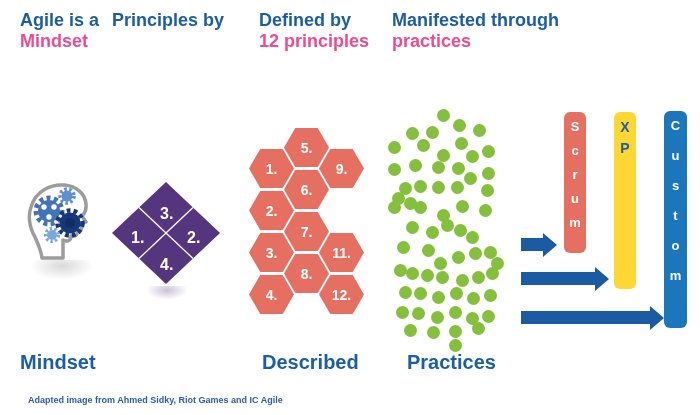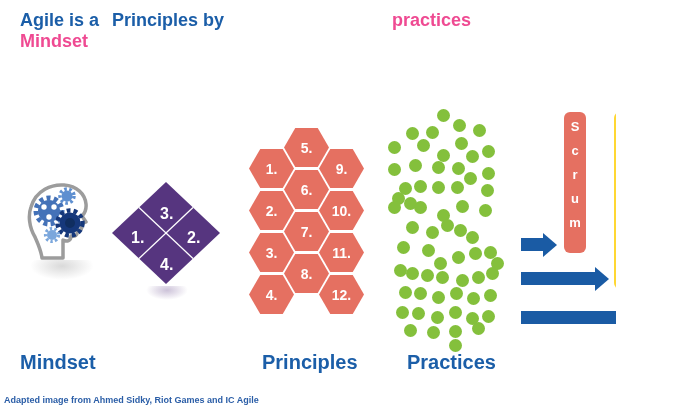--- a/index.html
+++ b/index.html
@@ -1,34 +1,34 @@
 <!DOCTYPE html>
 <html><head>
 <meta charset="utf-8">
 <style>
   html,body{margin:0;padding:0;background:#fff;}
   .stage{
-    position:relative;width:616px;height:415px;background:#fff;overflow:hidden;
+    position:relative;width:700px;height:415px;background:#fff;overflow:hidden;
     font-family:"Liberation Sans",sans-serif;
   }
   
   .hdr{position:absolute;top:10px;font-size:18px;font-weight:700;line-height:21px;}
   .hdr .l1{color:#1B5EA8;display:block;}
   .hdr .l2,.hdr .l3{color:#EF4A92;display:block;}
   #hdr-mindset{left:20px;}
   #hdr-values{left:112px;}
   #hdr-principles{left:259px;}
   #hdr-practices{left:392px;}
   
   .caption{position:absolute;top:351px;font-size:20px;font-weight:700;color:#1B5EA8;}
   #cap-mindset{left:20px;}
   #cap-values{left:133px;}
   #cap-principles{left:262px;}
   #cap-practices{left:407px;}
-  .credit{position:absolute;left:4px;top:395px;font-size:9px;font-weight:600;color:#2B5EA7;}
+  .credit{position:absolute;left:28px;top:395px;font-size:9px;font-weight:600;color:#2B5EA7;}
   
   #head-svg{position:absolute;left:22px;top:180px;width:84px;height:110px;}
   .head-reflection{position:absolute;left:30px;top:260px;width:64px;height:20px;
     background:radial-gradient(ellipse at 50% 30%, rgba(130,130,130,.30), rgba(130,130,130,0) 70%);}
   
   #diamond-svg{position:absolute;left:110px;top:180px;width:112px;height:106px;}
   #diamond-svg text{font-family:"Liberation Sans",sans-serif;font-size:16px;font-weight:700;fill:#fff;}
   .diamond-reflection{position:absolute;left:146px;top:286px;width:42px;height:14px;
     background:radial-gradient(ellipse at 50% 30%, rgba(86,53,127,.30), rgba(86,53,127,0) 70%);}
   
@@ -69,21 +69,26 @@
 
 <div class="stage">
 
   <div class="hdr" id="hdr-mindset">
     <span class="l1">Agile is a</span>
     <span class="l2">Mindset</span>
   </div>
   <div class="hdr" id="hdr-values">
     <span class="l1">Principles by</span>
   </div>
+  <div class="hdr" id="hdr-principles">
+    <span class="l1">Defined by</span>
+    <span class="l2">12 principles</span>
+  </div>
   <div class="hdr" id="hdr-practices">
+    <span class="l1">Manifested through</span>
     <span class="l3">practices</span>
   </div>
 
   <svg id="head-svg" viewBox="0 0 84 110">
     <path d="M 20,78 C 19,70 16,64 13,57 C 7,47 6,35 9,27 C 14,10 30,4 42,5 C 55,6 63,14 64,24
              C 64.5,29 63,33 60,36 L 64,42 L 59,44 C 61,48 59,51 55,51 C 56,55 53,57 49,56
              C 49,61 45,62 41,60 L 41,78 Z" fill="#FFFFFF" stroke="#9C9C9C" stroke-width="3.5" stroke-linejoin="round"></path>
     <g>
       <circle cx="27" cy="31" r="13" fill="none" stroke="#4472B8" stroke-width="5" stroke-dasharray="4 3.3"></circle>
       <circle cx="27" cy="31" r="11" fill="#4472B8"></circle>
@@ -121,21 +126,20 @@
   <div class="hexgrid">
     <div class="hex hx1">1.</div>
     <div class="hex hx2">2.</div>
     <div class="hex hx3">3.</div>
     <div class="hex hx4">4.</div>
     <div class="hex hx5">5.</div>
     <div class="hex hx6">6.</div>
     <div class="hex hx7">7.</div>
     <div class="hex hx8">8.</div>
     <div class="hex hx9">9.</div>
-    <div class="hex hx10">10.</div>
     <div class="hex hx11">11.</div>
     <div class="hex hx12">12.</div>
   </div>
 
   <div id="dots-layer">
       <span class="dot" style="left: 436.5px; top: 108.5px; background: rgb(132, 192, 60);"></span>
       <span class="dot" style="left: 452.5px; top: 118.5px; background: rgb(132, 192, 60);"></span>
       <span class="dot" style="left: 472.5px; top: 123.5px; background: rgb(132, 192, 60);"></span>
       <span class="dot" style="left: 405.5px; top: 126.5px; background: rgb(132, 192, 60);"></span>
       <span class="dot" style="left: 425.5px; top: 125.5px; background: rgb(132, 192, 60);"></span>
@@ -209,18 +213,18 @@
     <span class="bar-label" style="color: rgb(255, 255, 255);">Scrum</span>
   </div>
   <div class="bar" id="bar-xp" style="background: rgb(255, 215, 51);">
     <span class="bar-label" style="color: rgb(27, 94, 168);">XP</span>
   </div>
   <div class="bar" id="bar-custom" style="background: rgb(28, 118, 188);">
     <span class="bar-label" style="color: rgb(255, 255, 255);">Custom</span>
   </div>
 
   <div class="caption" id="cap-mindset">Mindset</div>
-  <div class="caption" id="cap-principles">Principles</div>
+  <div class="caption" id="cap-principles">Described</div>
   <div class="caption" id="cap-practices">Practices</div>
 
   <div class="credit">Adapted image from Ahmed Sidky, Riot Games and IC Agile</div>
 
 </div>
 
 </body></html>

